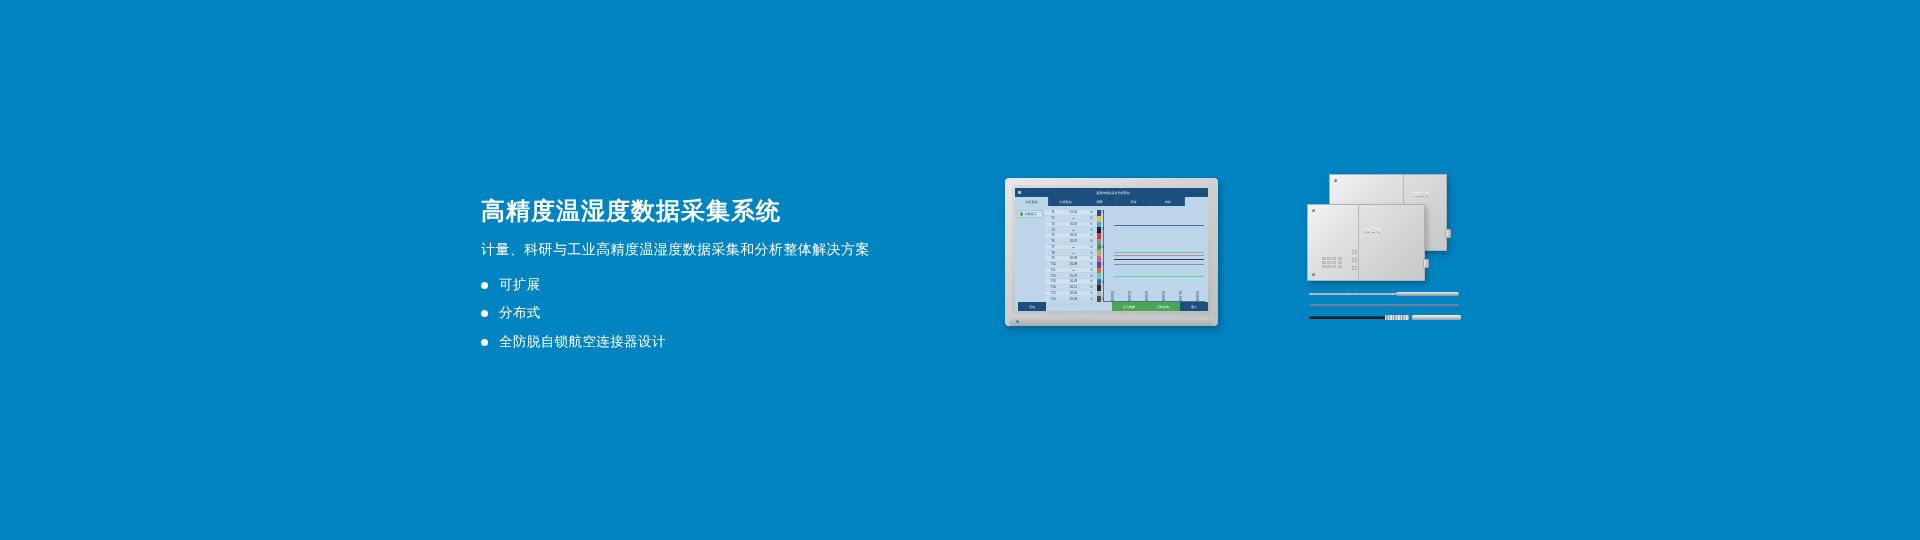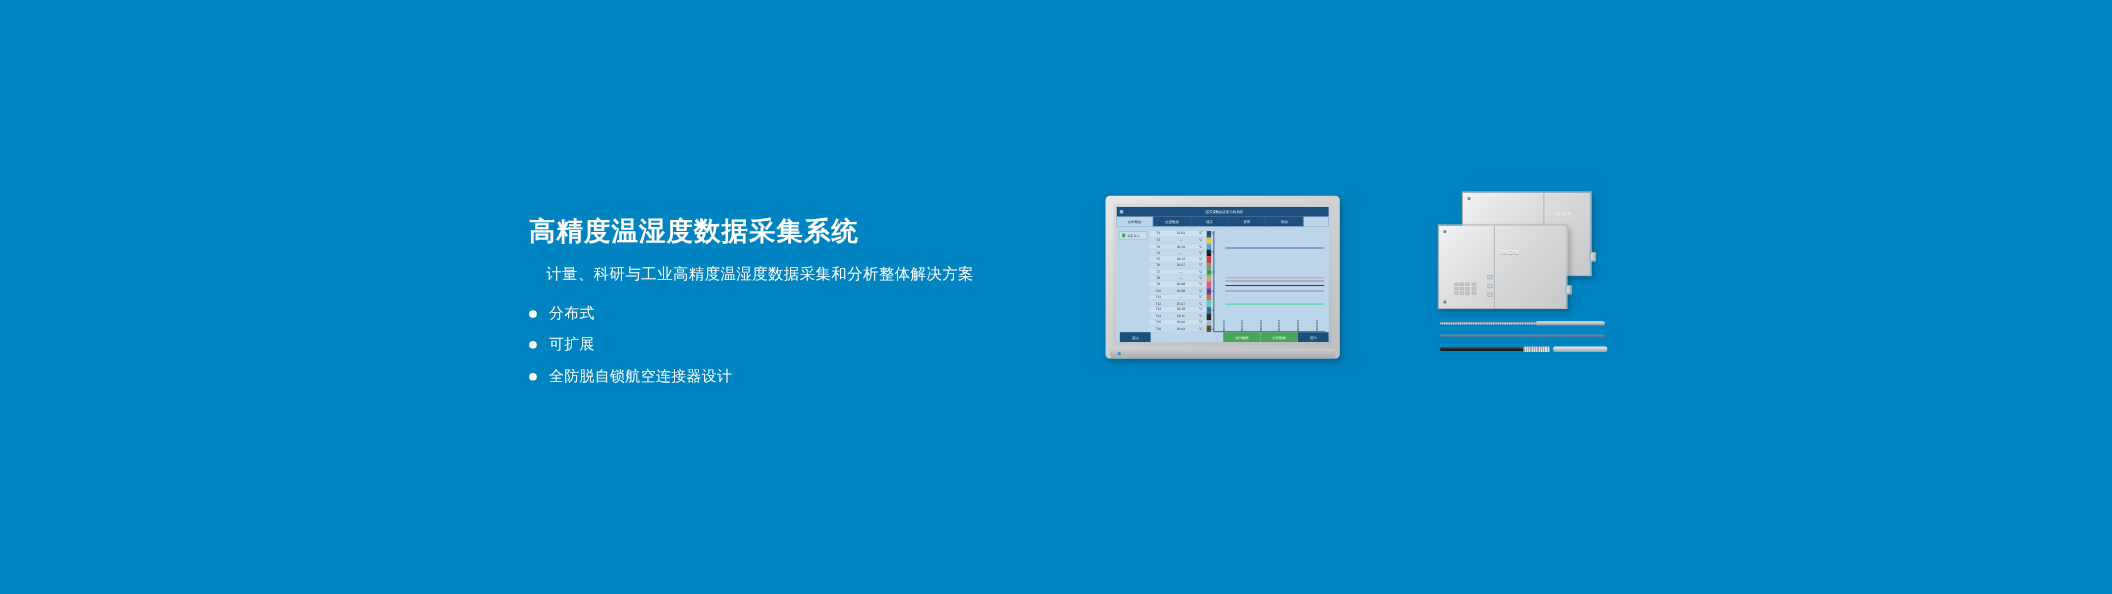--- a/index.html
+++ b/index.html
@@ -30,21 +30,20 @@
     line-height:1.25;
     white-space:nowrap;
   }
   #page-subtitle {
     margin-top:14px;
     font-size:14px;
     color:#ffffff;
     letter-spacing:0.4px;
     line-height:1.4;
     white-space:nowrap;
-    text-align:center;
   }
   #feature-list { margin-top:16px; list-style:none; }
   .feature-item {
     display:flex;
     align-items:center;
     margin-top:10px;
     font-size:13.5px;
     color:#ffffff;
     letter-spacing:0.4px;
     line-height:1.4;
@@ -372,25 +371,25 @@
 <div id="banner">
 
   <div id="text-block">
     <h1 id="page-title">高精度温湿度数据采集系统</h1>
 
     <p id="page-subtitle">计量、科研与工业高精度温湿度数据采集和分析整体解决方案</p>
 
     <ul id="feature-list">
       <li class="feature-item">
         <span class="feature-bullet"></span>
-        <span>分布式</span>
+        <span>可扩展</span>
       </li>
       <li class="feature-item">
         <span class="feature-bullet"></span>
-        <span>可扩展</span>
+        <span>分布式</span>
       </li>
       <li class="feature-item">
         <span class="feature-bullet"></span>
         <span>全防脱自锁航空连接器设计</span>
       </li>
     </ul>
   </div>
 
   <div id="monitor">
     <div id="monitor-inner-bezel">

